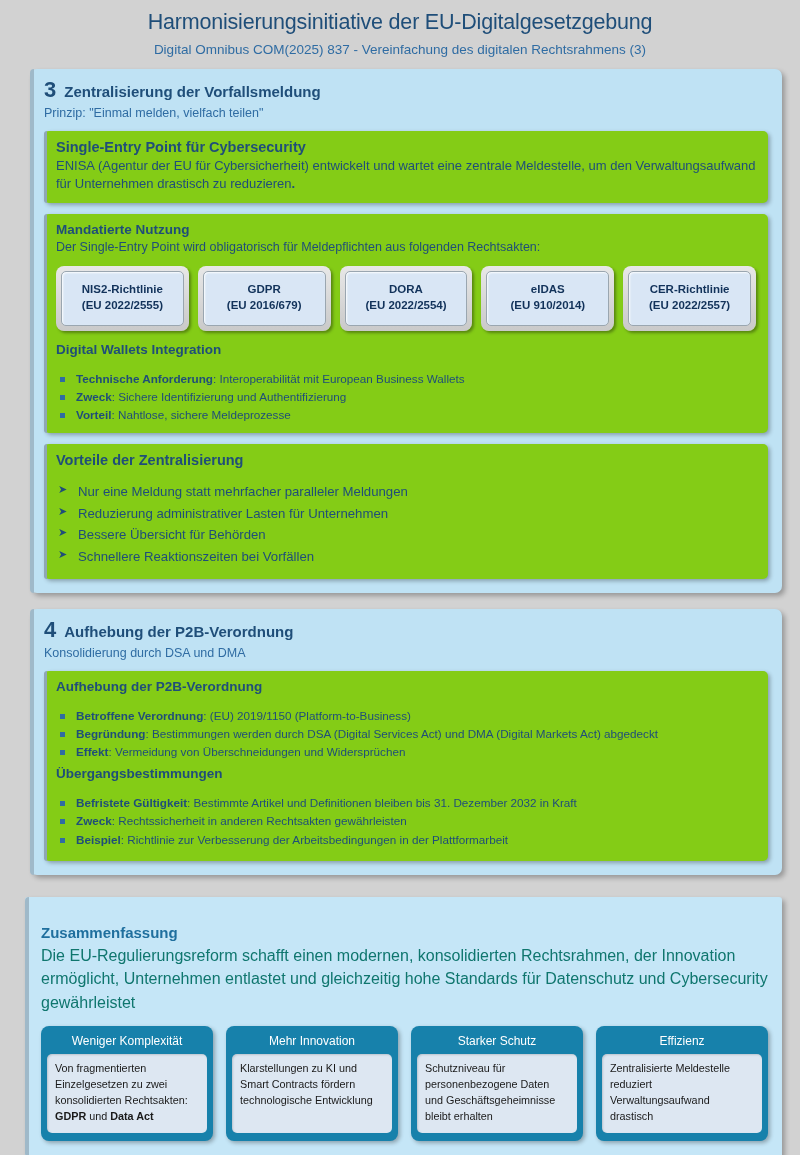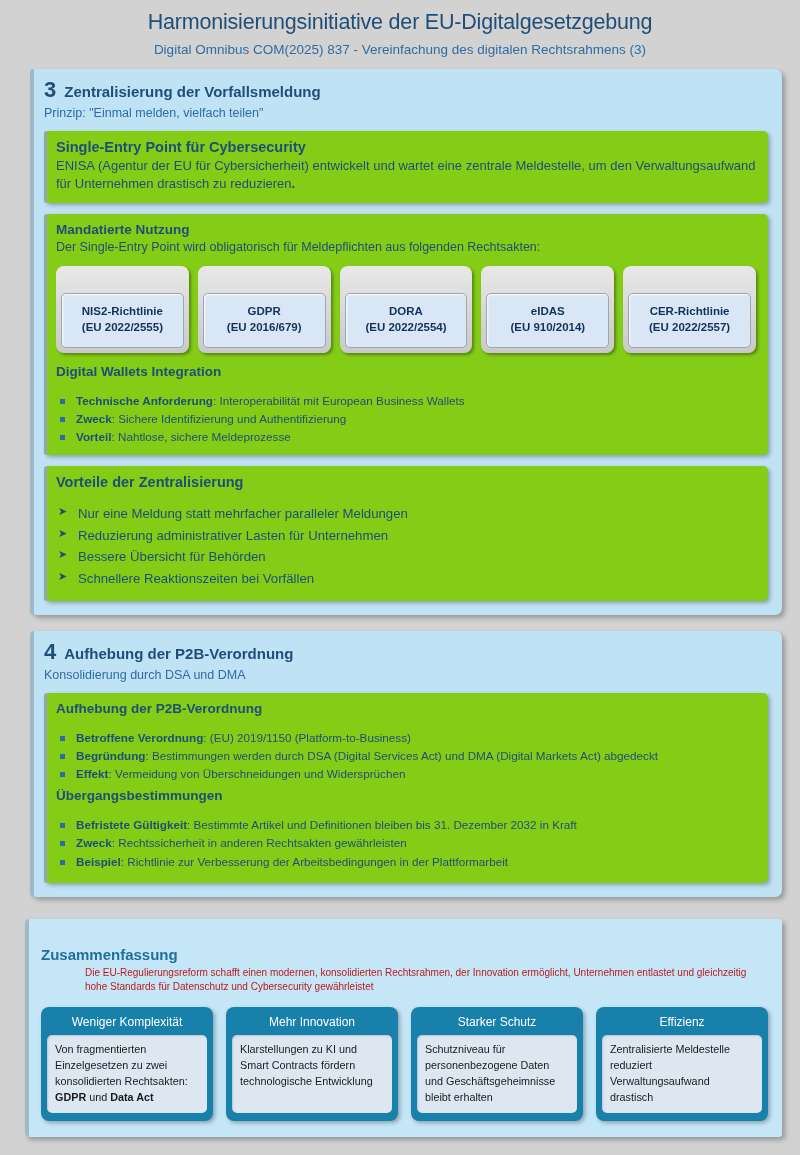--- a/index.html
+++ b/index.html
@@ -158,21 +158,20 @@
     background: #d9e6f5;
     border: 1px solid #9aa6b0;
     border-radius: 5px;
     text-align: center;
     padding: 9px 2px 11px 2px;
     font-size: 11.5px;
     font-weight: bold;
     color: #12325a;
     line-height: 1.45;
     box-shadow: inset 1px 1px 2px rgba(255,255,255,0.9);
-    margin-top: 22px;
   }
   .chip-inner .code { font-weight: bold; text-align: center; }
 
   
   .summary {
     position: relative;
     margin: 0 18px 0 25px;
     background: #c5e6f7;
     border-radius: 3px;
     box-shadow: 3px 3px 5px rgba(0,0,0,0.28);
@@ -187,24 +186,23 @@
     background: #9fb9c9;
     border-radius: 7px 0 0 7px;
   }
   .summary-title {
     font-size: 15px;
     font-weight: bold;
     color: #1f6f9e;
     margin-bottom: 3px;
   }
   .summary-text {
-    font-size: 10px;
-    color: #b91c1c;
+    font-size: 16px;
+    color: #0f766e;
     line-height: 1.47;
-    margin-left: 44px;
   }
   .sum-cards {
     display: flex;
     gap: 13px;
     margin-top: 12px;
   }
   .sum-card {
     flex: 1;
     background: #1781ab;
     border-radius: 8px;

